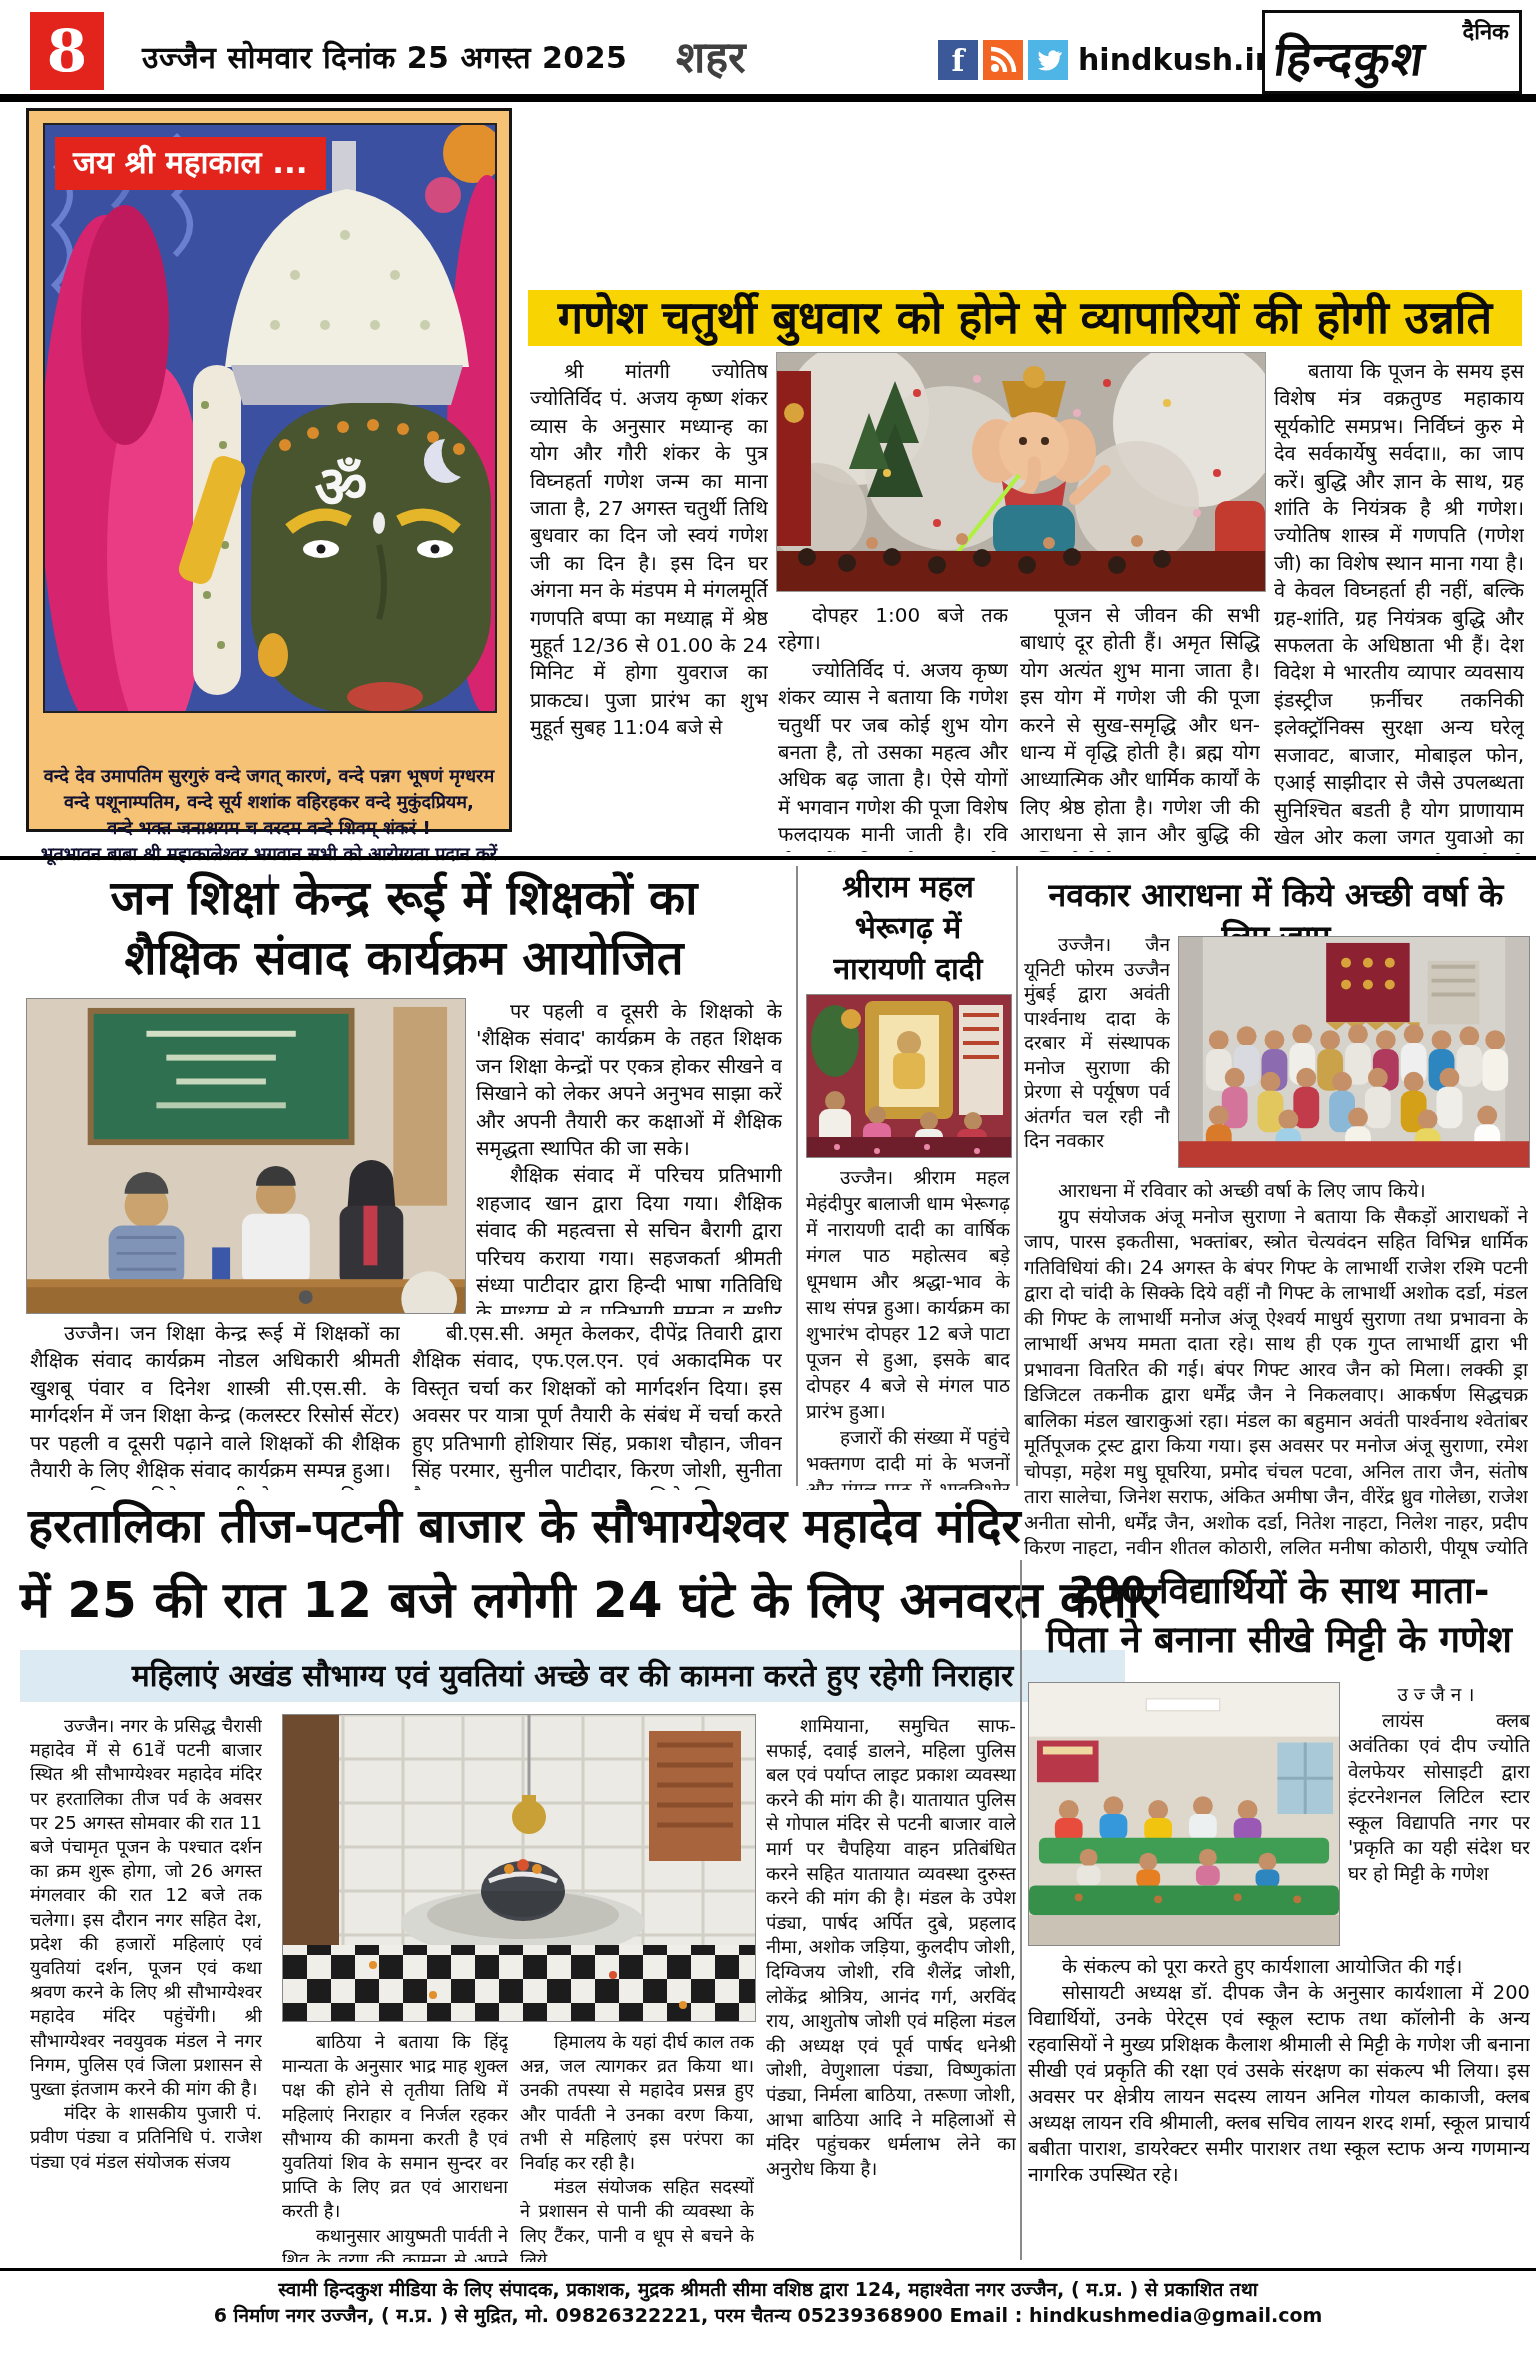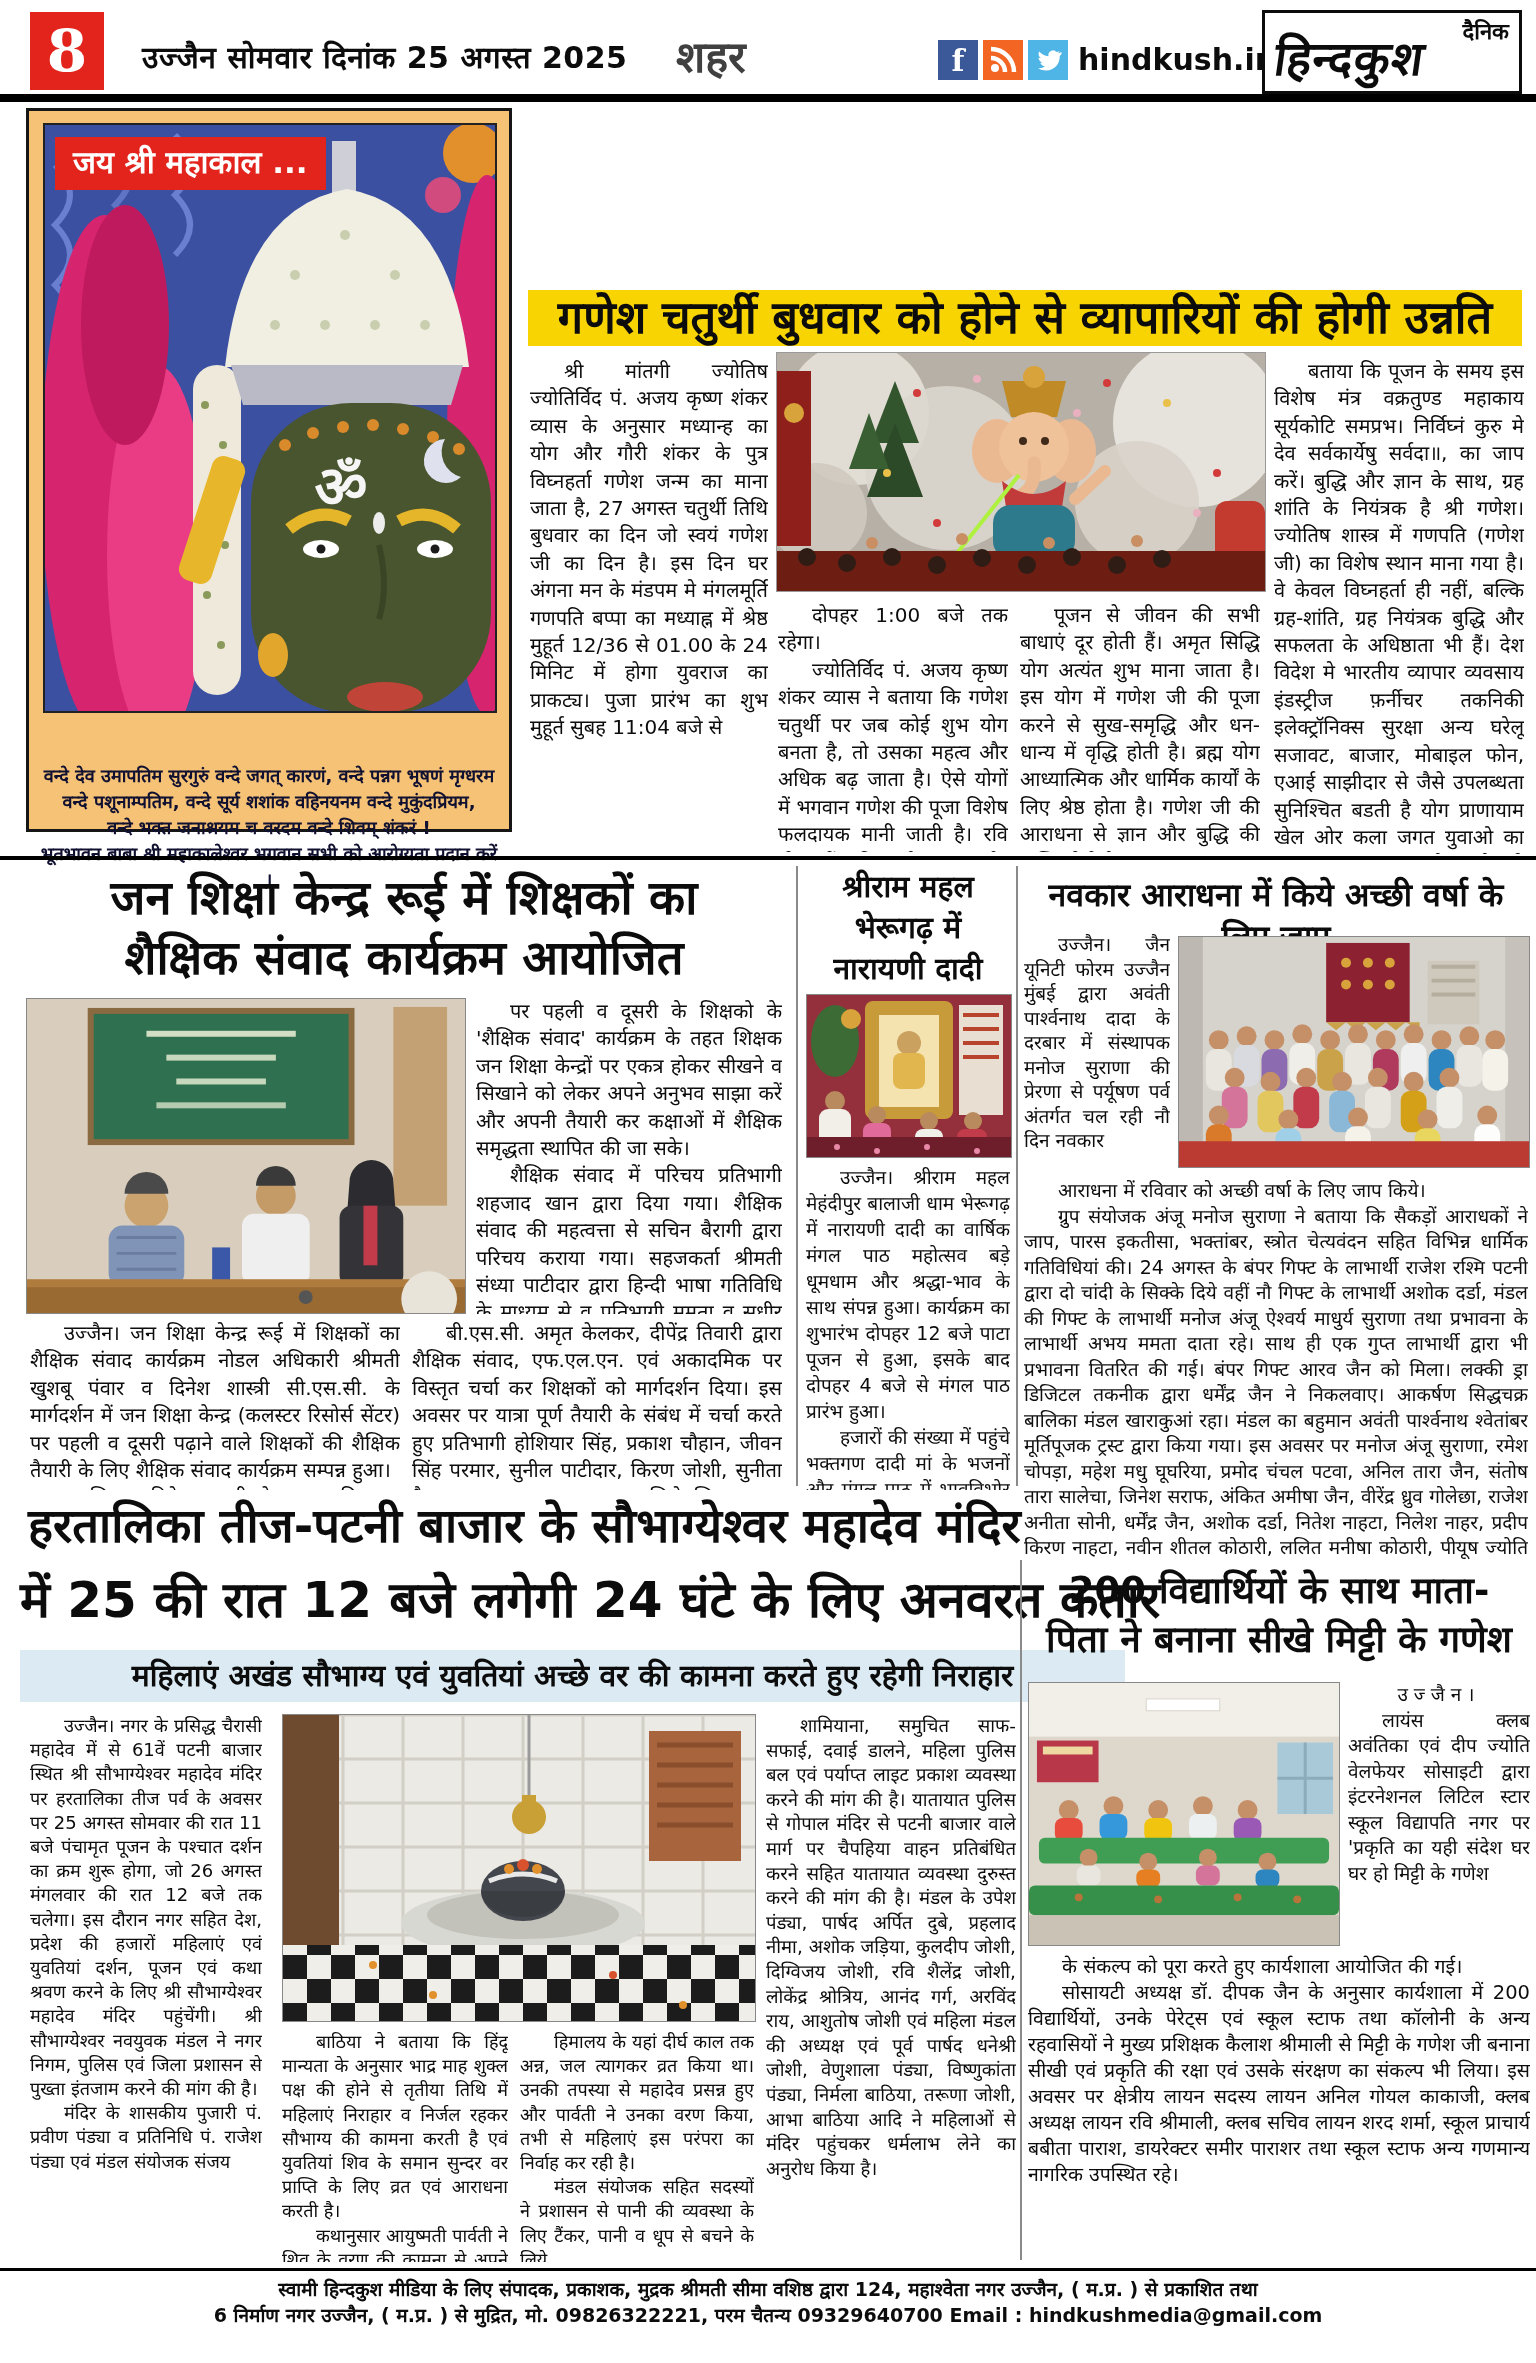--- a/index.html
+++ b/index.html
@@ -172,21 +172,21 @@
           <circle cx="390" cy="424" r="4.5" fill="#1c1c1c"></circle>
         <ellipse cx="334" cy="398" rx="6" ry="11" fill="#ececec"></ellipse>
         <path d="M334 420q10 42 0 74" stroke="#3a4526" stroke-width="6" fill="none"></path>
         <ellipse cx="228" cy="530" rx="15" ry="22" fill="#e2a62c"></ellipse>
         <ellipse cx="340" cy="572" rx="38" ry="15" fill="#c04438"></ellipse>
       </svg>
     </div>
     <div class="sb-label">जय श्री महाकाल ...</div>
     <div class="sb-caption">
       <div>वन्दे देव उमापतिम सुरगुरुं वन्दे जगत् कारणं, वन्दे पन्नग भूषणं मृग्धरम</div>
-      <div>वन्दे पशूनाम्पतिम, वन्दे सूर्य शशांक वहिनयनम वन्दे मुकुंदप्रियम,</div>
+      <div>वन्दे पशूनाम्पतिम, वन्दे सूर्य शशांक वहिरहकर वन्दे मुकुंदप्रियम,</div>
       <div>वन्दे भक्त जनाश्रयम च वरदम  वन्दे शिवम् शंकरं !</div>
       <div>भूतभावन बाबा श्री महाकालेश्वर भगवान सभी को आरोग्यता प्रदान करें ।</div>
     </div>
   </div>
 
   <div class="abs a1">
     <div class="abs a1-sub">गणेश चतुर्थी बुधवार को होने से व्यापारियों की होगी उन्नति</div>
     <div class="abs bodycol a1-col1">
       <p>श्री मांतगी ज्योतिष ज्योतिर्विद पं. अजय कृष्ण शंकर व्यास के अनुसार मध्यान्ह का योग और गौरी शंकर के पुत्र विघ्नहर्ता गणेश जन्म का माना जाता है, 27 अगस्त चतुर्थी तिथि बुधवार का दिन जो स्वयं गणेश जी का दिन है। इस दिन घर अंगना मन के मंडपम मे मंगलमूर्ति गणपति बप्पा का मध्याह्न में श्रेष्ठ मुहूर्त 12/36 से 01.00 के 24 मिनिट में होगा युवराज का प्राकट्य। पुजा प्रारंभ का शुभ मुहूर्त सुबह 11:04 बजे से</p>
     </div>
@@ -502,15 +502,15 @@
       <p>लायंस क्लब अवंतिका एवं दीप ज्योति वेलफेयर सोसाइटी द्वारा इंटरनेशनल लिटिल स्टार स्कूल विद्यापति नगर पर 'प्रकृति का यही संदेश घर घर हो मिट्टी के गणेश</p>
     </div>
     <div class="abs bodycol a6-full">
       <p>के संकल्प को पूरा करते हुए कार्यशाला आयोजित की गई।</p>
       <p>सोसायटी अध्यक्ष डॉ. दीपक जैन के अनुसार कार्यशाला में 200 विद्यार्थियों, उनके पेरेट्स एवं स्कूल स्टाफ तथा कॉलोनी के अन्य रहवासियों ने मुख्य प्रशिक्षक कैलाश श्रीमाली से मिट्टी के गणेश जी बनाना सीखी एवं प्रकृति की रक्षा एवं उसके संरक्षण का संकल्प भी लिया। इस अवसर पर क्षेत्रीय लायन सदस्य लायन अनिल गोयल काकाजी, क्लब अध्यक्ष लायन रवि श्रीमाली, क्लब सचिव लायन शरद शर्मा, स्कूल प्राचार्य बबीता पाराश, डायरेक्टर समीर पाराशर तथा स्कूल स्टाफ अन्य गणमान्य नागरिक उपस्थित रहे।</p>
     </div>
   </div>
 
   <div class="abs ft-rule"></div>
   <div class="abs ft-l1">स्वामी हिन्दकुश मीडिया के लिए संपादक, प्रकाशक, मुद्रक श्रीमती सीमा वशिष्ठ द्वारा 124, महाश्वेता नगर उज्जैन, ( म.प्र. ) से प्रकाशित तथा</div>
-  <div class="abs ft-l2">6 निर्माण नगर उज्जैन, ( म.प्र. ) से मुद्रित, मो. 09826322221, परम चैतन्य 09329640700   Email : hindkushmedia@gmail.com</div>
+  <div class="abs ft-l2">6 निर्माण नगर उज्जैन, ( म.प्र. ) से मुद्रित, मो. 09826322221, परम चैतन्य 05239368900   Email : hindkushmedia@gmail.com</div>
 
 </div>
 
 </body></html>

